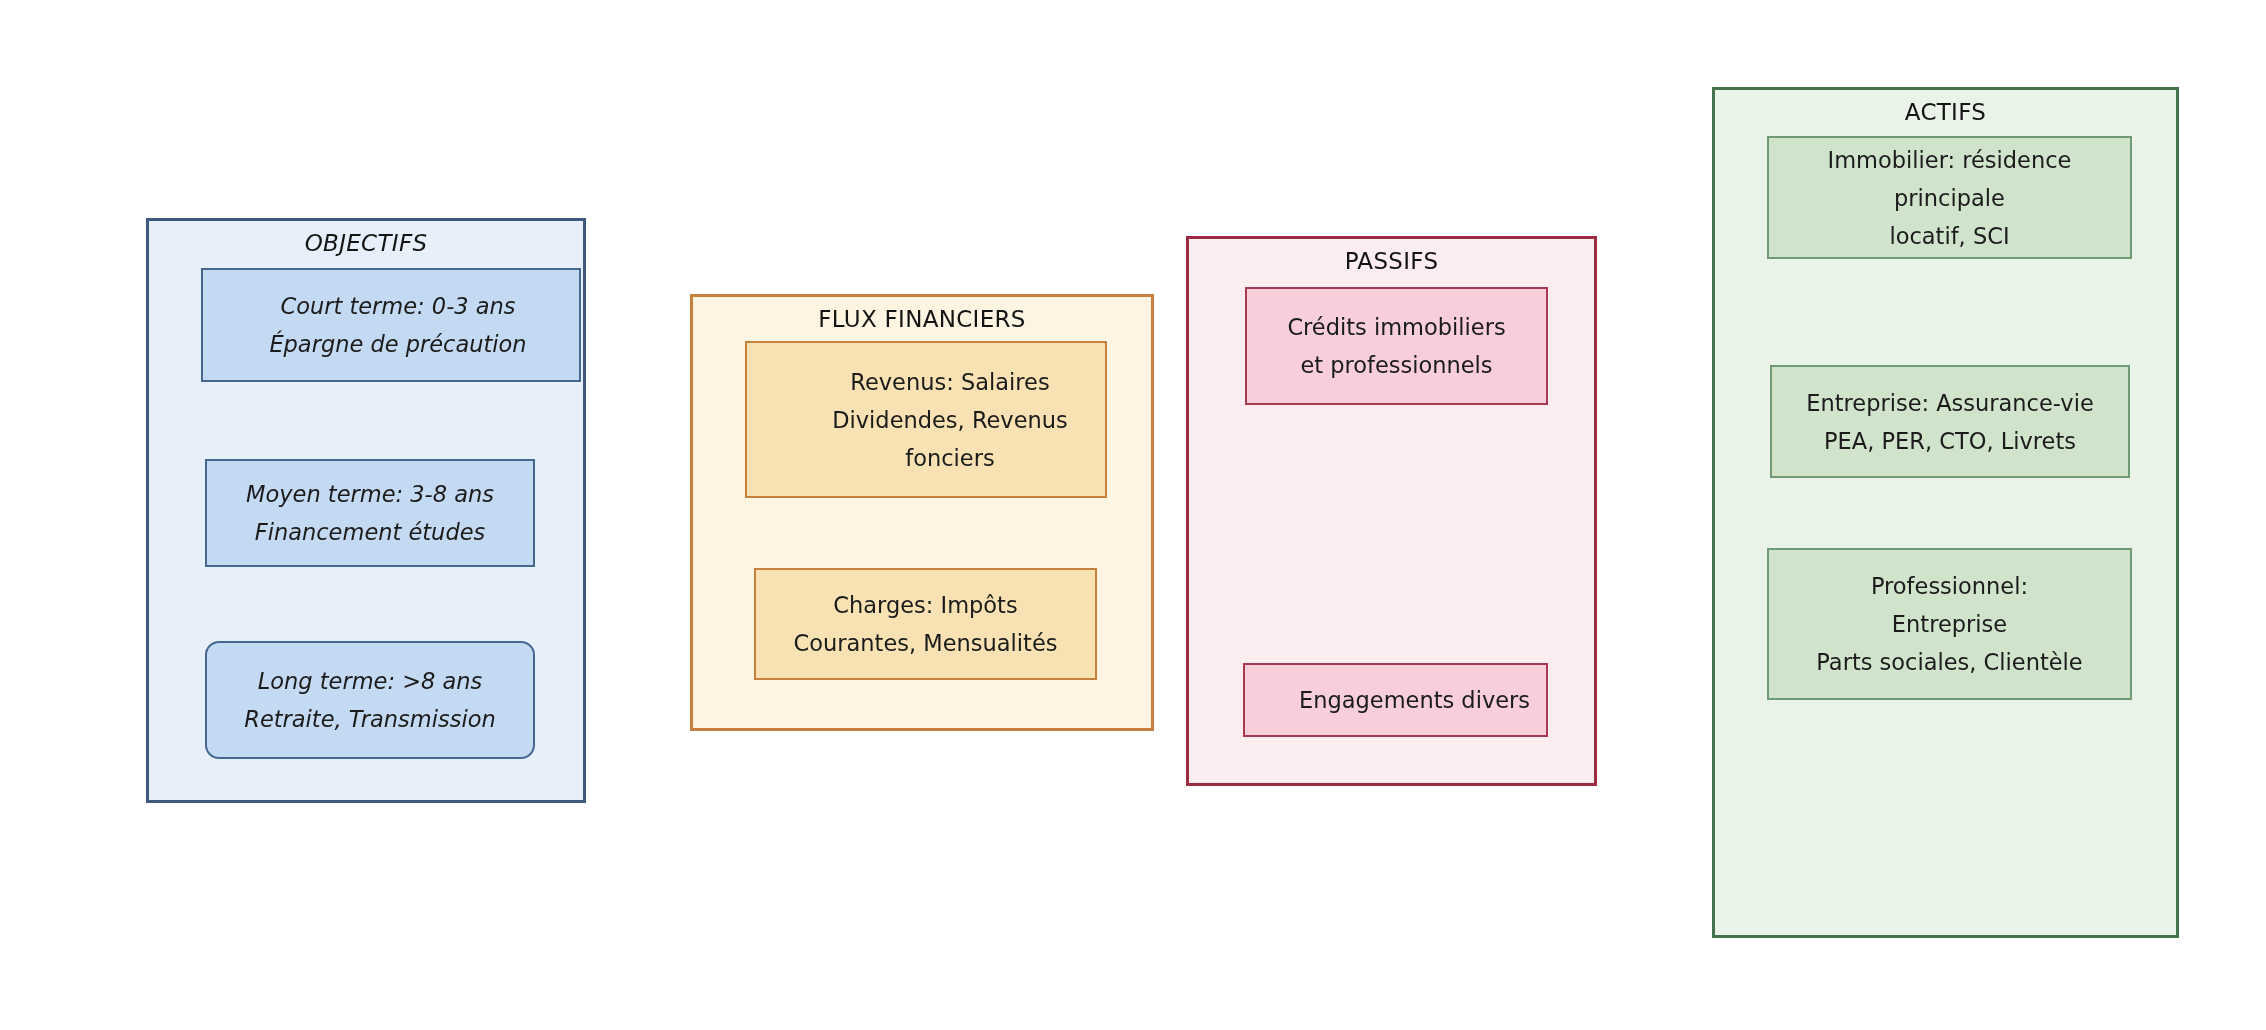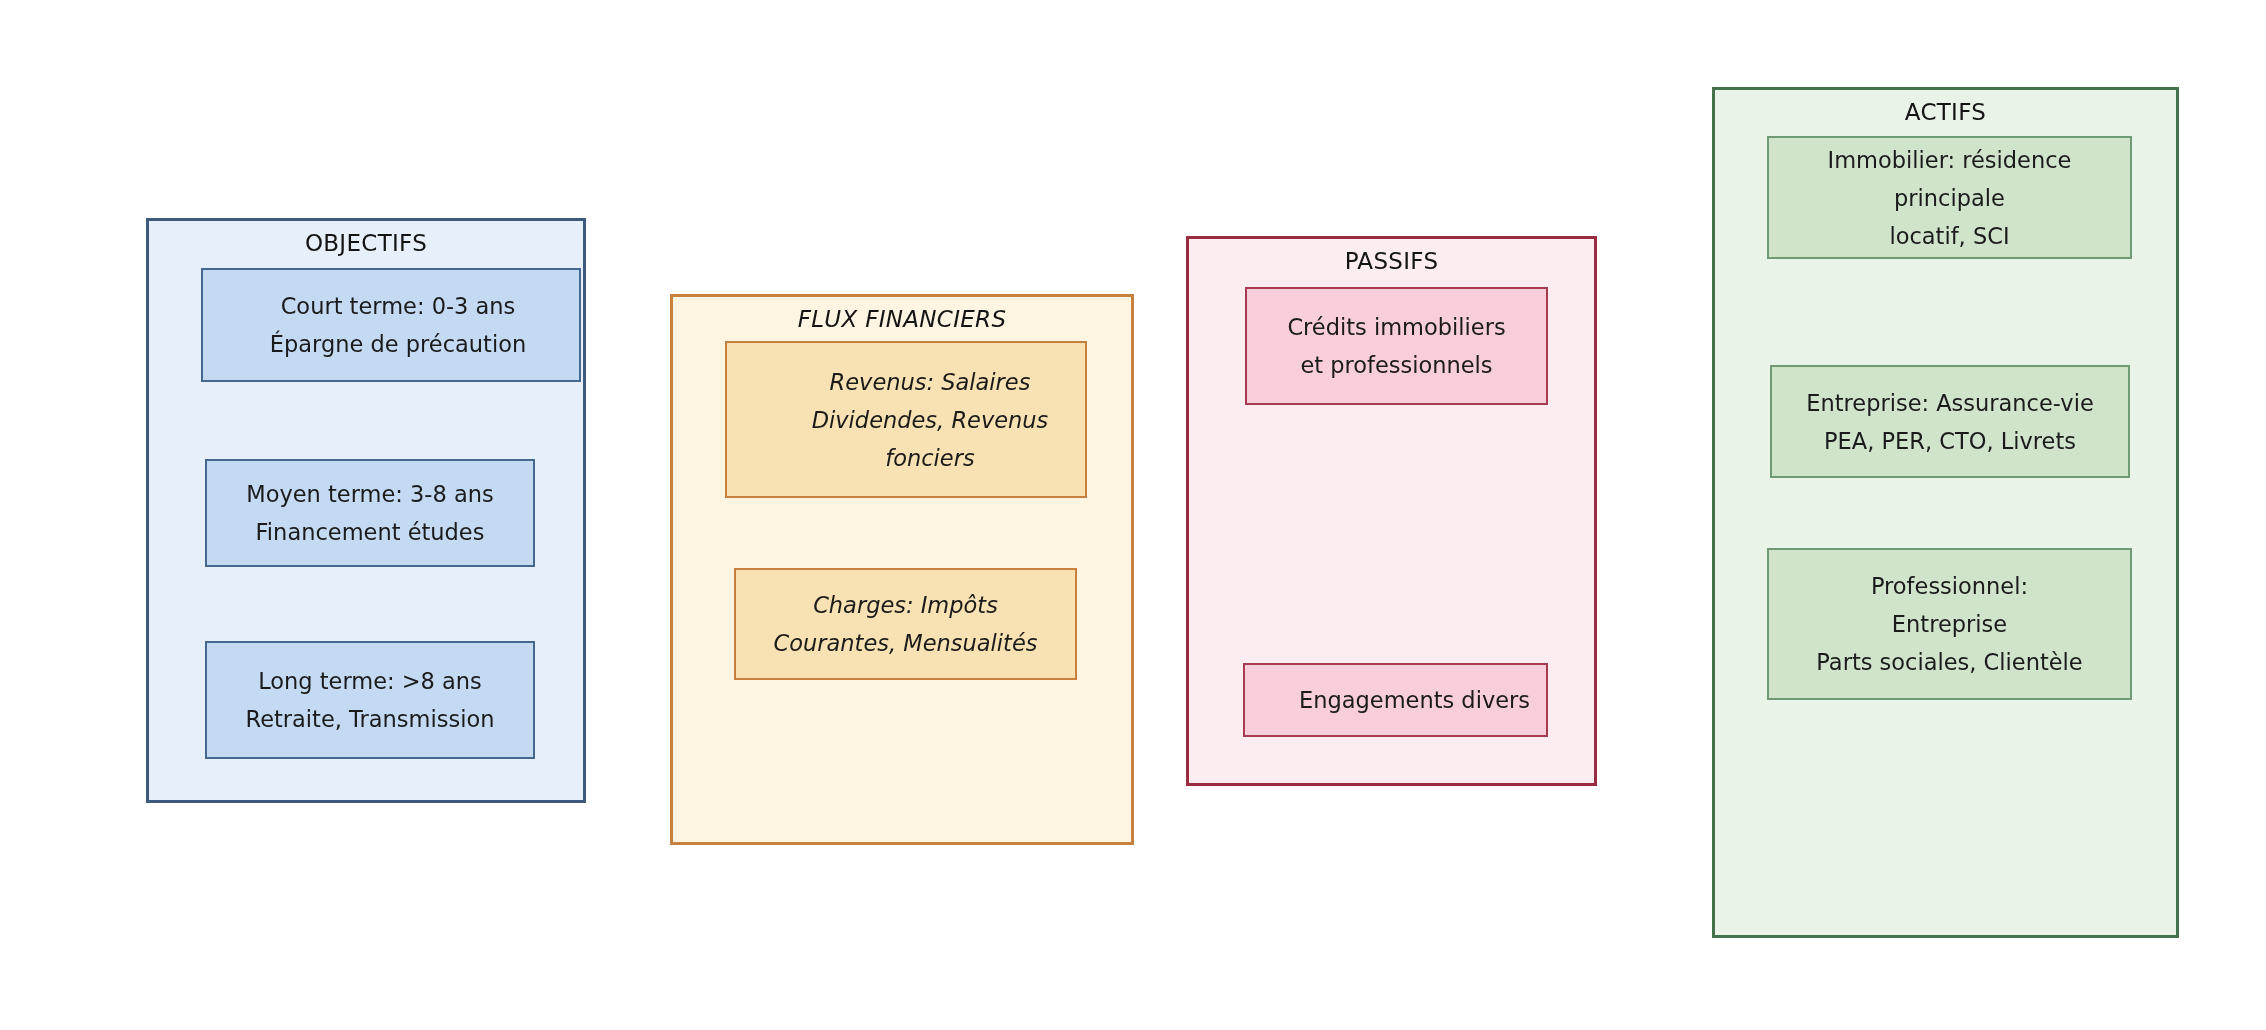--- a/index.html
+++ b/index.html
@@ -42,27 +42,27 @@
     align-items: center;
     justify-content: center;
     text-align: center;
     font-size: 22.5px;
     line-height: 38px;
     color: #1b1b1b;
     white-space: pre-line;
   }
 
   
-  #g0 { left: 146px; top: 218px; width: 440px; height: 585px; }
+  #g0 { left: 146px; top: 218px; width: 440px; height: 585px; font-style: italic; }
   #g0 .i0 { left: 52px; top: 47px;  width: 380px; height: 114px; padding-left: 14px; }
   #g0 .i1 { left: 56px; top: 238px; width: 330px; height: 108px; }
-  #g0 .i2 { left: 56px; top: 420px; width: 330px; height: 118px; }
+  #g0 .i2 { left: 56px; top: 420px; width: 330px; height: 118px; border-radius: 14px; }
 
   
-  #g1 { left: 670px; top: 294px; width: 464px; height: 551px; font-style: italic; }
+  #g1 { left: 690px; top: 294px; width: 464px; height: 437px; }
   #g1 .i0 { left: 52px; top: 44px;  width: 362px; height: 157px; padding-left: 48px; }
   #g1 .i1 { left: 61px; top: 271px; width: 343px; height: 112px; }
 
   
   #g2 { left: 1186px; top: 236px; width: 411px; height: 550px; }
   #g2 .i0 { left: 56px; top: 48px;  width: 303px; height: 118px; }
   #g2 .i1 { left: 83px; top: 234px; width: 247px; height: 118px; }
   #g2 .i2 { left: 54px; top: 424px; width: 305px; height: 74px; padding-left: 38px; }
 
   

